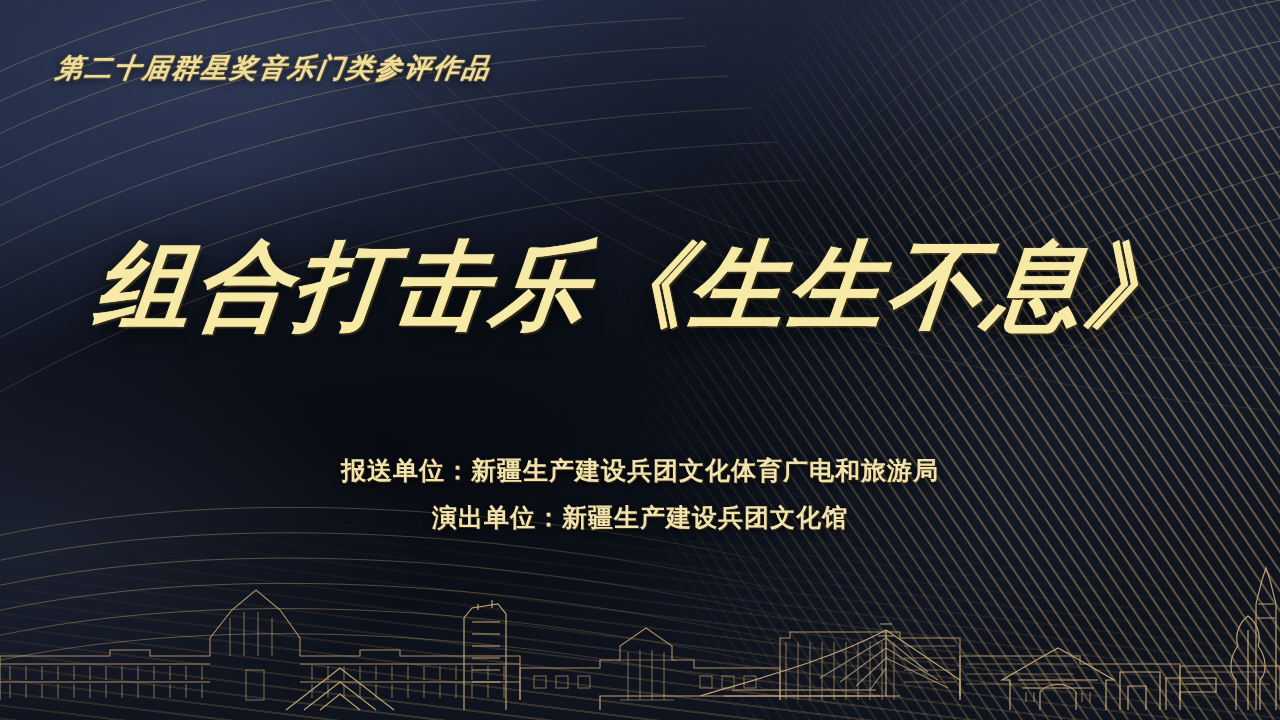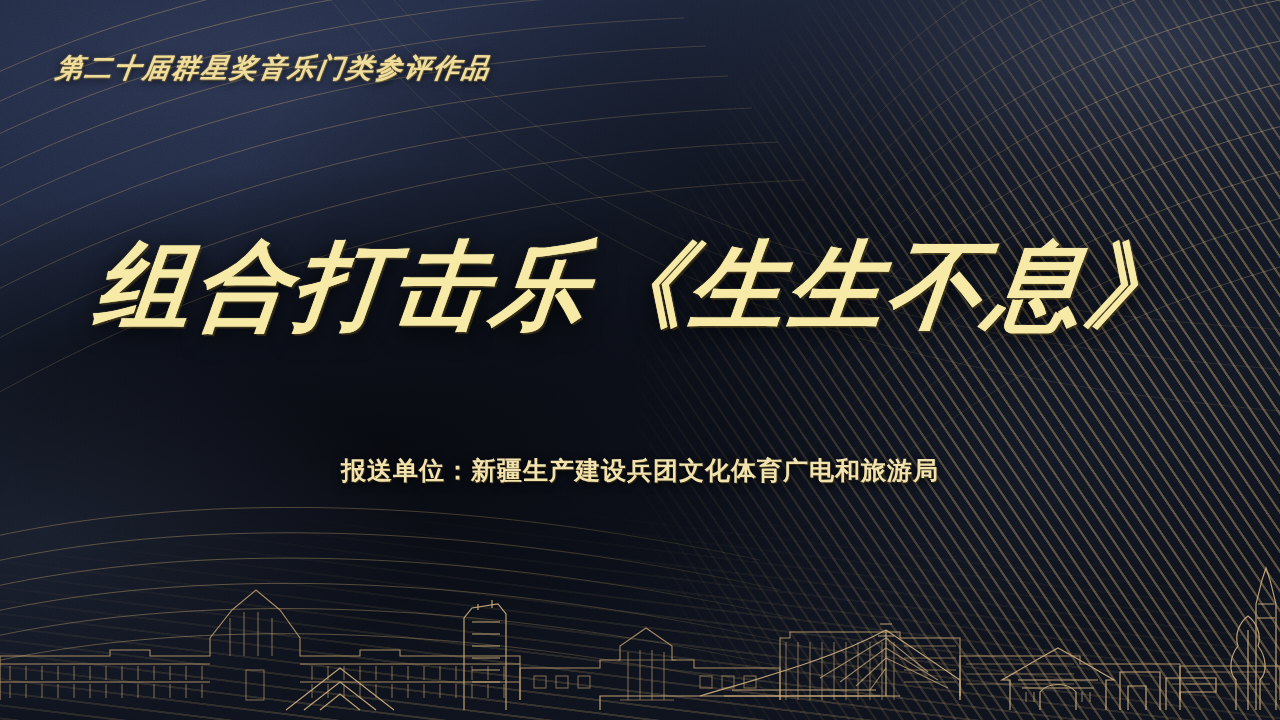--- a/index.html
+++ b/index.html
@@ -374,15 +374,18 @@
   </svg>
 
   <div class="eyebrow">第二十届群星奖音乐门类参评作品</div>
 
   <div class="title">组合打击乐《生生不息》</div>
 
   <div class="credits">
     <div class="credit-line">
       <span class="credit-inner">报送单位：新疆生产建设兵团文化体育广电和旅游局</span>
     </div>
+    <div class="credit-line">
+      <span class="credit-inner">演出单位：新疆生产建设兵团文化馆</span>
+    </div>
   </div>
 
 </div>
 
 </body></html>

